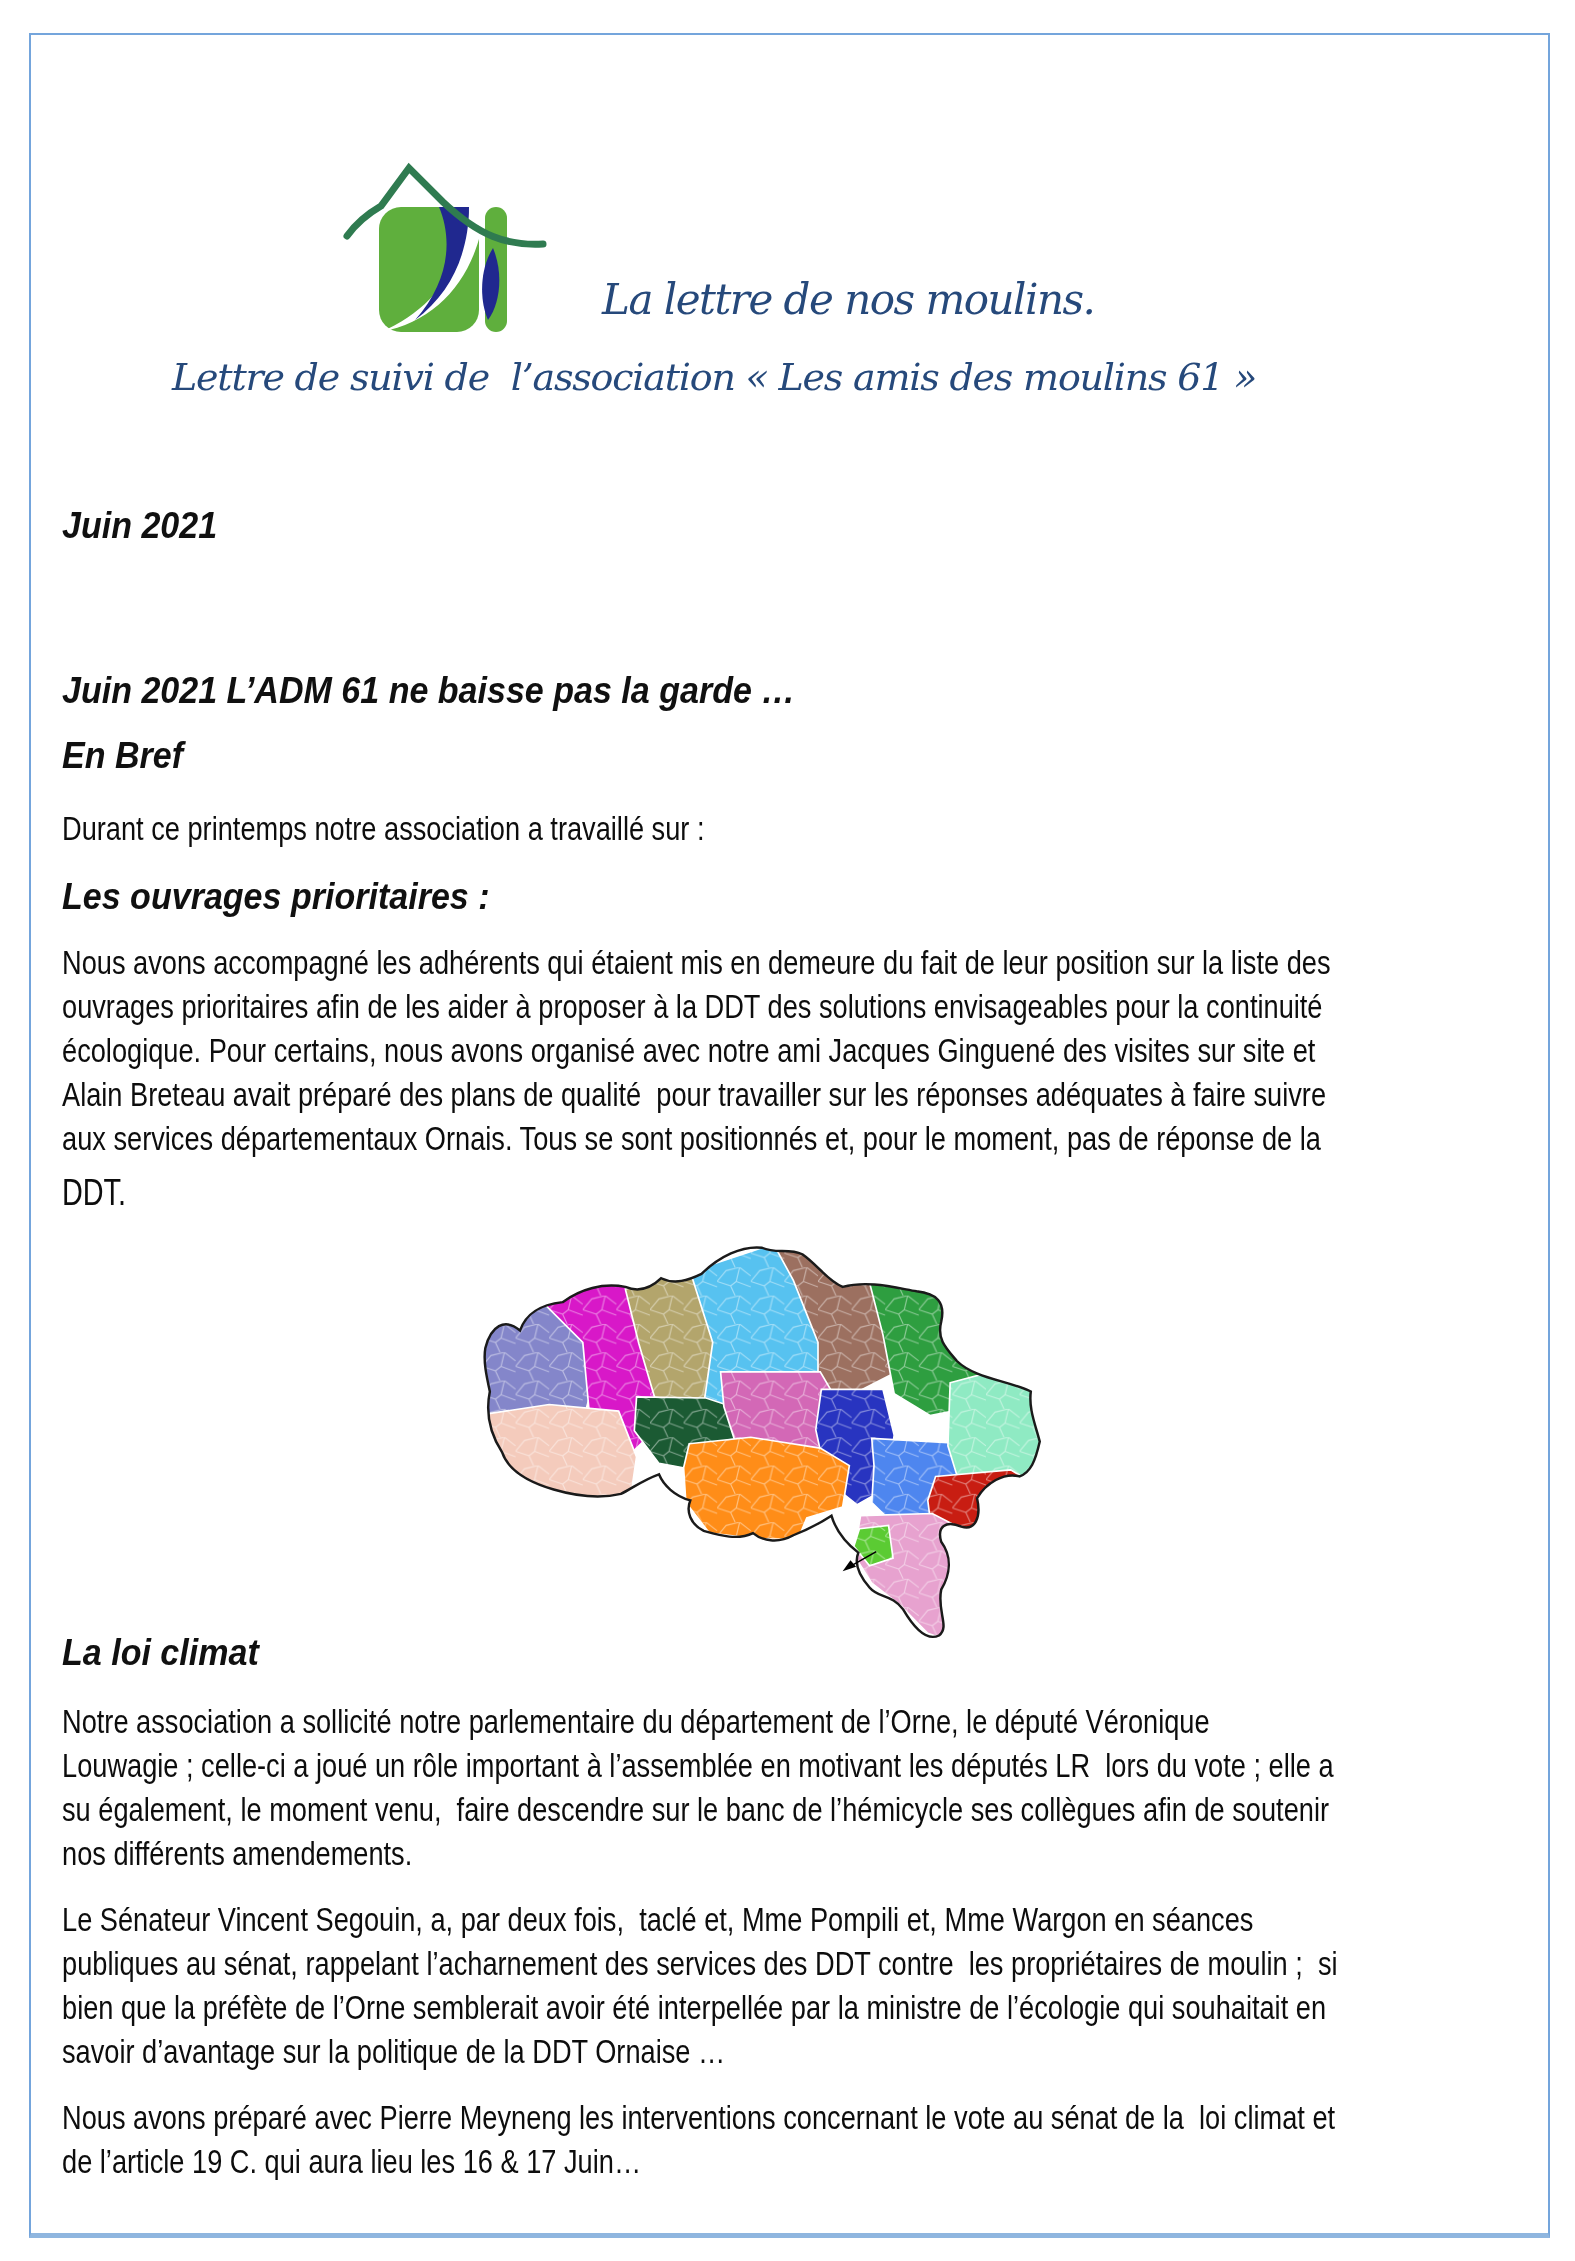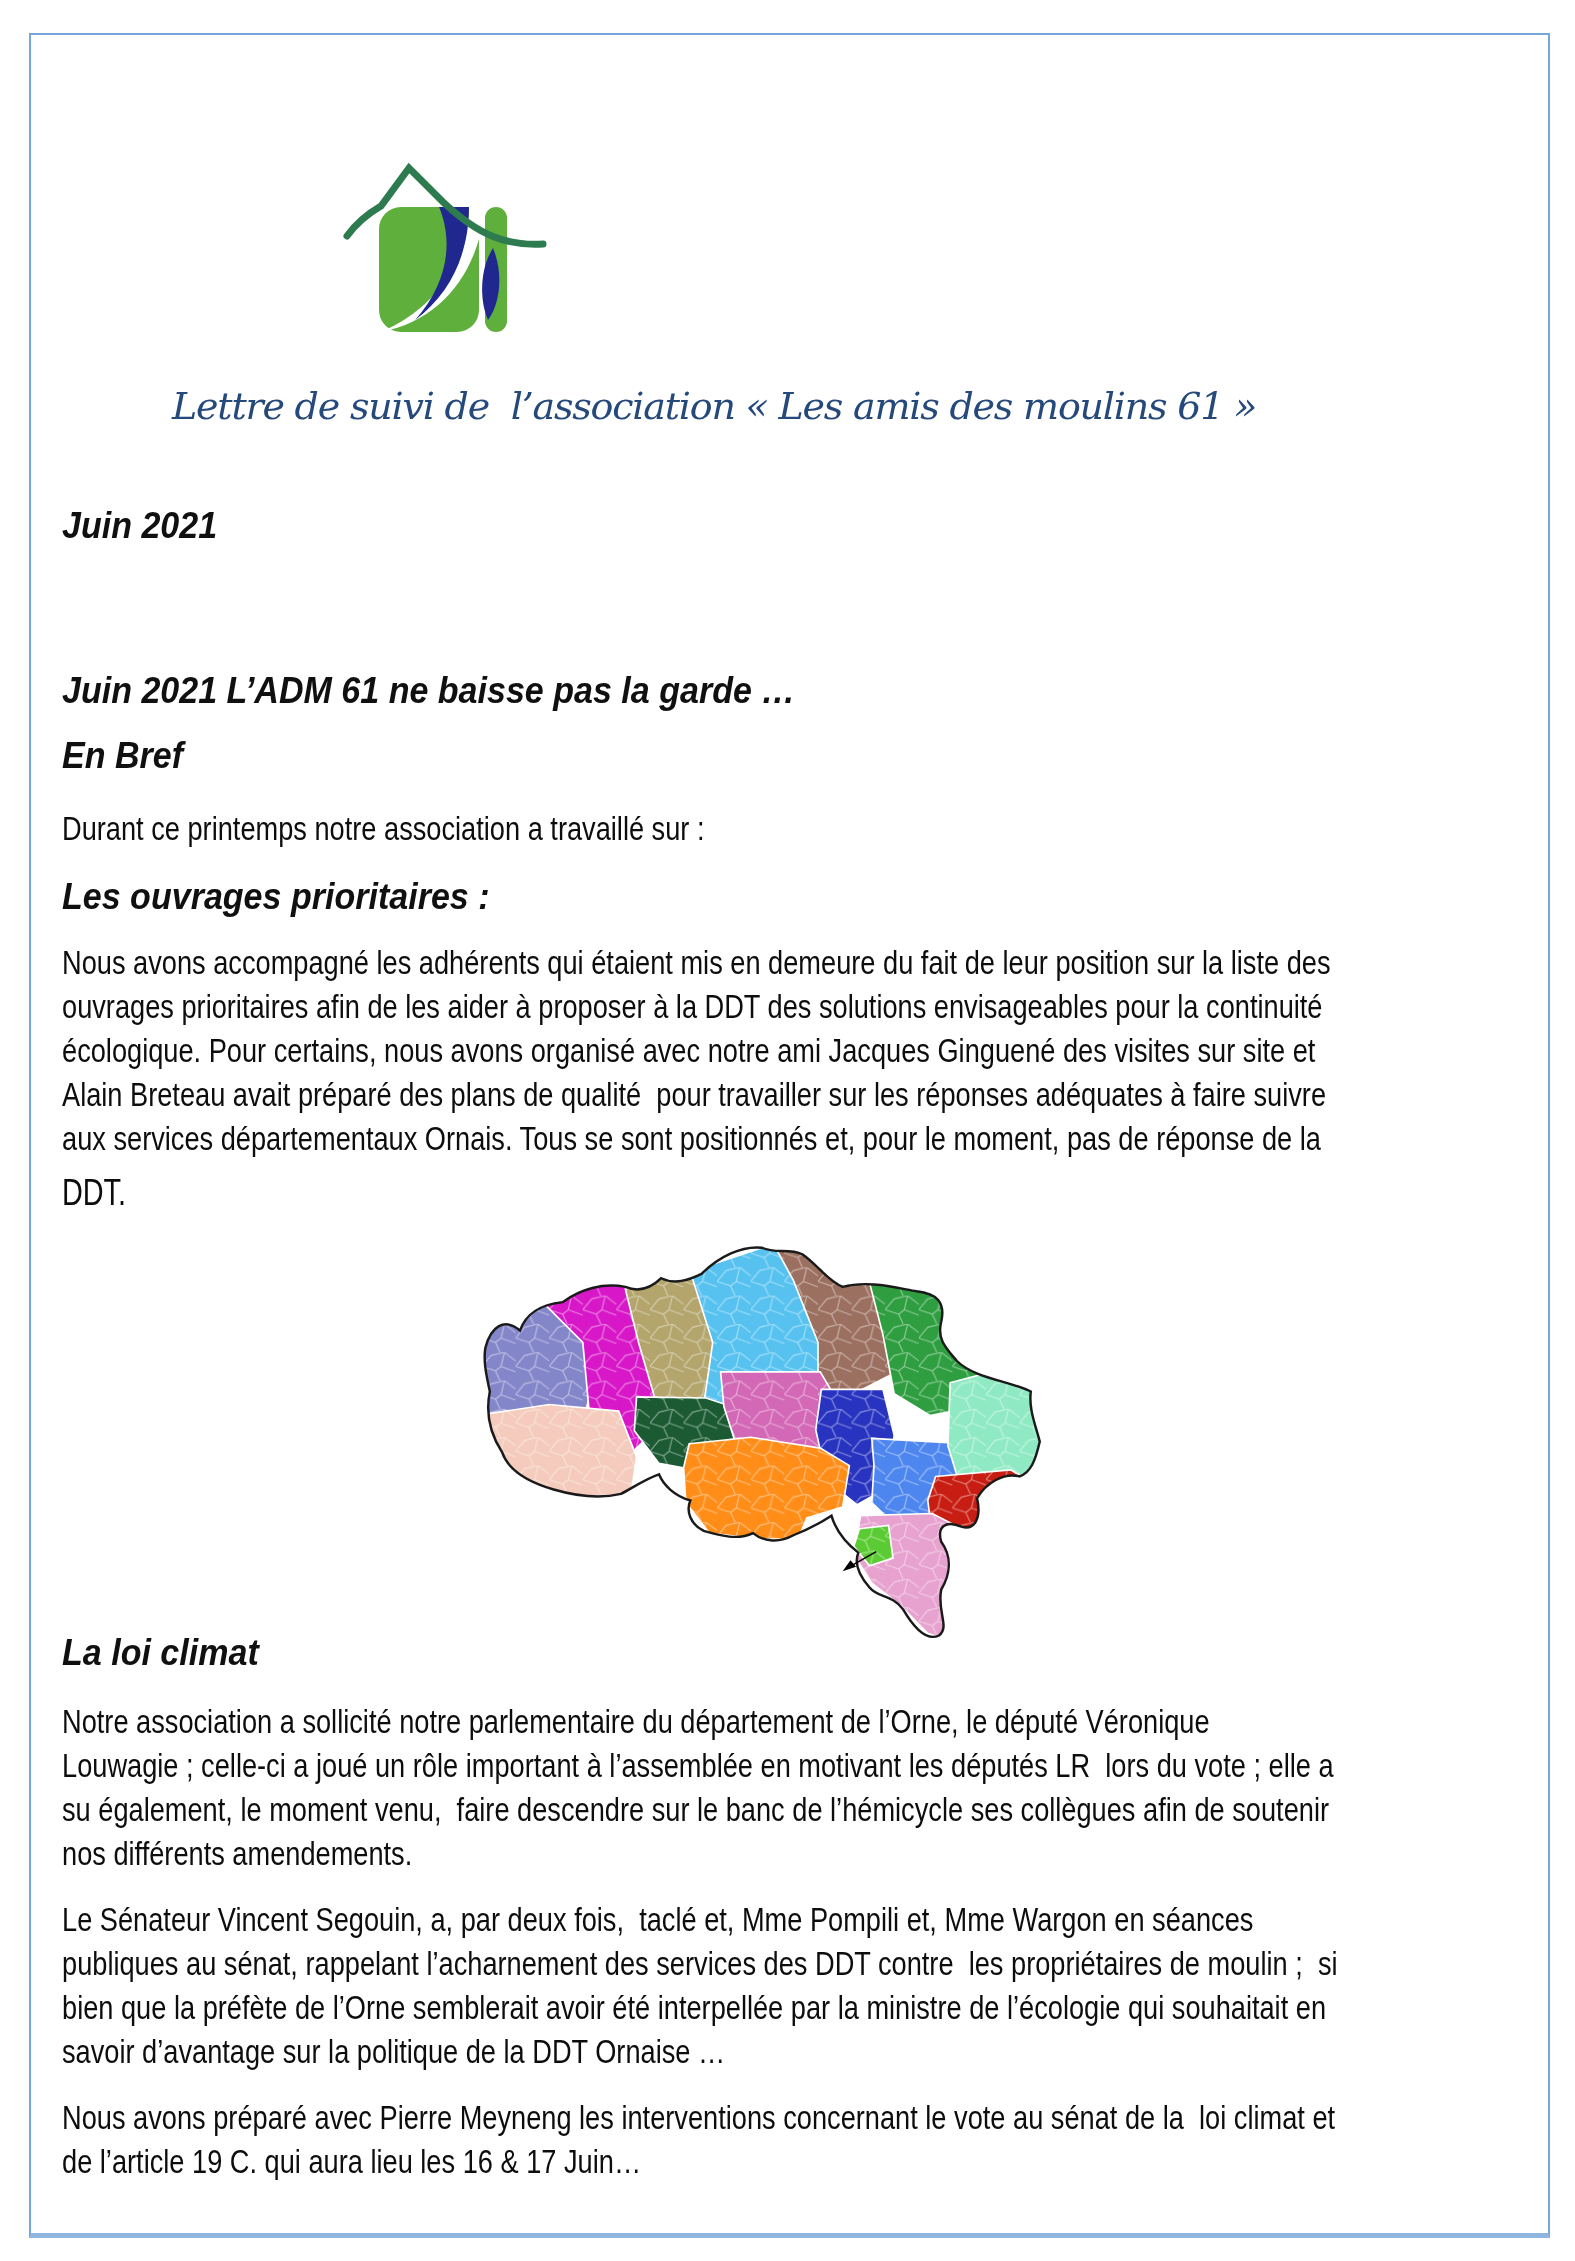--- a/index.html
+++ b/index.html
@@ -54,21 +54,22 @@
     <g>
       <rect x="38" y="47" width="100" height="125" rx="22" fill="#5FAF3D"></rect>
       <rect x="144" y="47" width="22" height="125" rx="11" fill="#5FAF3D"></rect>
       <path d="M 128,47 C 126,100 96,148 40,172 C 102,160 138,110 144,47 Z" fill="#ffffff"></path>
       <path d="M 98,47 C 112,80 108,122 74,160 C 112,132 128,90 128,47 Z" fill="#20288F"></path>
       <path d="M 152,88 C 162,112 160,142 147,160 C 138,140 139,108 152,88 Z" fill="#20288F"></path>
       <path d="M 6,76 C 16,62 28,53 40,46 L 68,8 L 102,42 C 138,76 166,86 202,84" fill="none" stroke="#2F7B50" stroke-width="7" stroke-linecap="round"></path>
     </g>
   </svg>
 
-  <div class="abs script script-subtitle" style="left: 141px; top: 349px; color: rgb(38, 73, 123);">Lettre de suivi de  l’association « Les amis des moulins 61 »</div>
+  <div class="abs script script-title" style="left: 571px; top: 240px; color: rgb(38, 73, 123);">La lettre de nos moulins.</div>
+  <div class="abs script script-subtitle" style="left: 141px; top: 320px; color: rgb(38, 73, 123);">Lettre de suivi de  l’association « Les amis des moulins 61 »</div>
 
   <div class="abs heading" style="left:31px; top:469px;">Juin 2021</div>
 
   <div class="abs heading" style="left:31px; top:634px;">Juin 2021 L’ADM 61 ne baisse pas la garde …</div>
 
   <div class="abs heading" style="left:31px; top:699px;">En Bref</div>
 
   <div class="abs body-text" style="left:31px; top:771px;">Durant ce printemps notre association a travaillé sur :</div>
 
   <div class="abs heading" style="left:31px; top:840px;">Les ouvrages prioritaires :</div>

